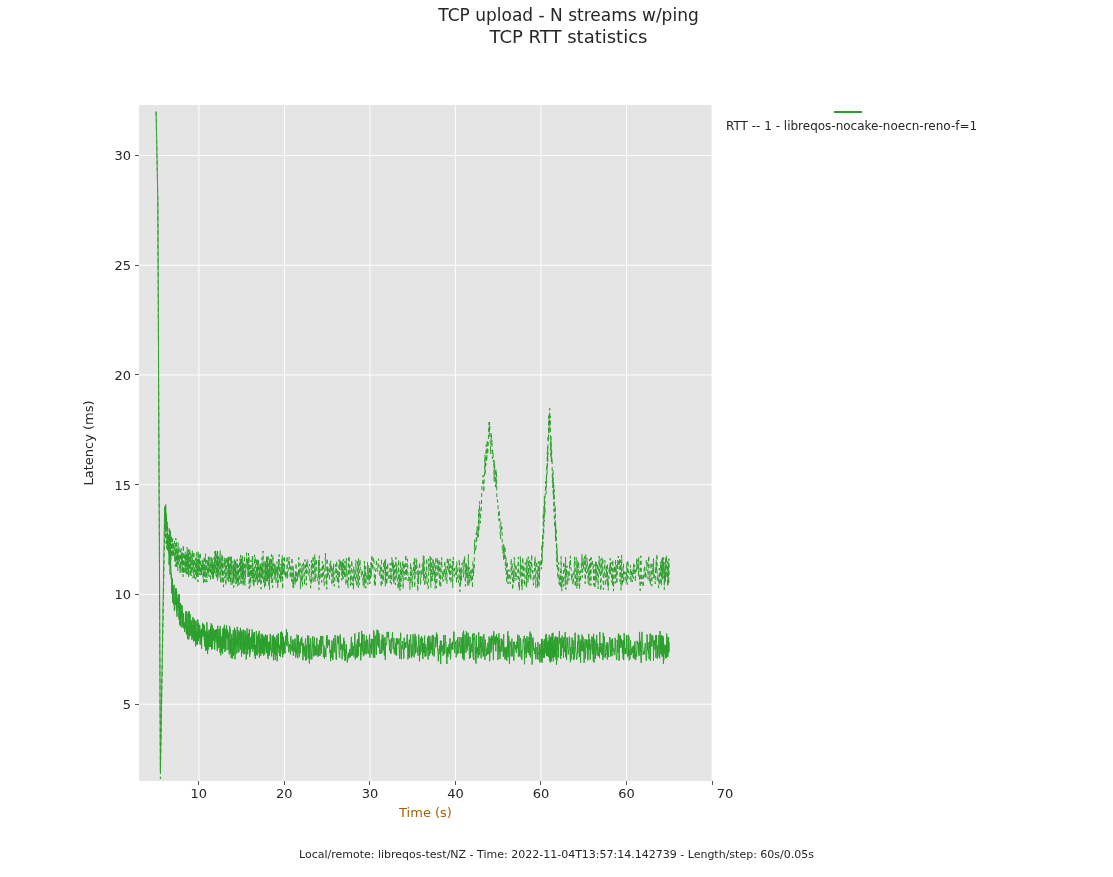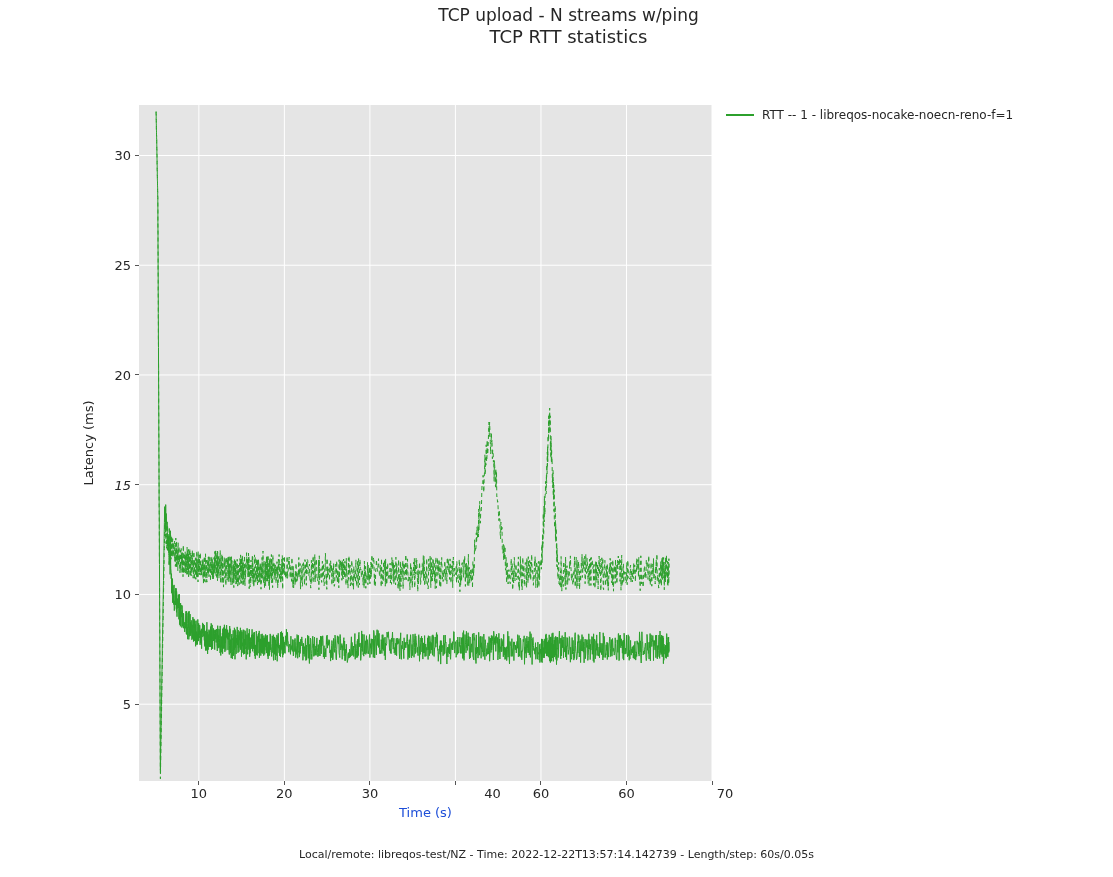--- a/index.html
+++ b/index.html
@@ -71,21 +71,21 @@
     color: #262626;
     text-align: right;
   }
   .xlabel {
     position: absolute;
     top: 805px;
     left: 139px;
     width: 573px;
     text-align: center;
     font-size: 13px;
-    color: #1d4ed8;
+    color: #a16207;
   }
   .ylabel {
     position: absolute;
     left: 88px;
     top: 443px;
     transform: translate(-50%, -50%) rotate(-90deg);
     font-size: 13px;
     color: #262626;
     white-space: nowrap;
   }
@@ -93,20 +93,21 @@
     position: absolute;
     left: 726px;
     top: 105px;
     font-size: 12px;
     color: #262626;
   }
   .legend-row {
     display: flex;
     align-items: center;
     height: 20px;
+    flex-direction: column;
   }
   .legend-swatch {
     width: 28px;
     height: 14px;
     margin-right: 8px;
     display: inline-block;
   }
   .footer {
     position: absolute;
     left: 0;
@@ -168,42 +169,42 @@
     <div class="legend-row">
       <span class="legend-swatch">
         <svg width="28" height="14">
             <line x1="0" y1="7" x2="28" y2="7" stroke="#2ca02c" stroke-width="2"></line>
           </svg>
       </span>
       <span>RTT -- 1 - libreqos-nocake-noecn-reno-f=1</span>
     </div>
   </div>
 
-  <div class="footer">Local/remote: libreqos-test/NZ - Time: 2022-12-22T13:57:14.142739 - Length/step: 60s/0.05s</div>
+  <div class="footer">Local/remote: libreqos-test/NZ - Time: 2022-11-04T13:57:14.142739 - Length/step: 60s/0.05s</div>
 
   <div id="tick-container">
       <div class="tick-label-x" style="left: 198.866px;">10</div>
       <div class="tick-mark-x" style="left: 198.366px;"></div>
       <div class="tick-label-x" style="left: 284.388px;">20</div>
       <div class="tick-mark-x" style="left: 283.888px;"></div>
       <div class="tick-label-x" style="left: 369.91px;">30</div>
       <div class="tick-mark-x" style="left: 369.41px;"></div>
-      <div class="tick-label-x" style="left: 455.433px; margin-left: 37px;">40</div>
+      <div class="tick-label-x" style="left: 455.433px;">40</div>
       <div class="tick-mark-x" style="left: 454.933px;"></div>
       <div class="tick-label-x" style="left: 540.955px;">60</div>
       <div class="tick-mark-x" style="left: 540.455px;"></div>
       <div class="tick-label-x" style="left: 626.478px;">60</div>
       <div class="tick-mark-x" style="left: 625.978px;"></div>
       <div class="tick-label-x" style="left: 712px; margin-left: 13px;">70</div>
       <div class="tick-mark-x" style="left: 711.5px;"></div>
       <div class="tick-label-y" style="top: 704.182px;">5</div>
       <div class="tick-mark-y" style="top: 703.682px;"></div>
       <div class="tick-label-y" style="top: 594.442px;">10</div>
       <div class="tick-mark-y" style="top: 593.942px;"></div>
-      <div class="tick-label-y" style="top: 484.701px; font-style: italic;">15</div>
+      <div class="tick-label-y" style="top: 484.701px;">15</div>
       <div class="tick-mark-y" style="top: 484.201px;"></div>
       <div class="tick-label-y" style="top: 374.961px;">20</div>
       <div class="tick-mark-y" style="top: 374.461px;"></div>
       <div class="tick-label-y" style="top: 265.221px; text-align: center;">25</div>
       <div class="tick-mark-y" style="top: 264.721px;"></div>
       <div class="tick-label-y" style="top: 155.481px;">30</div>
       <div class="tick-mark-y" style="top: 154.981px;"></div>
     </div>
 
 </div>

